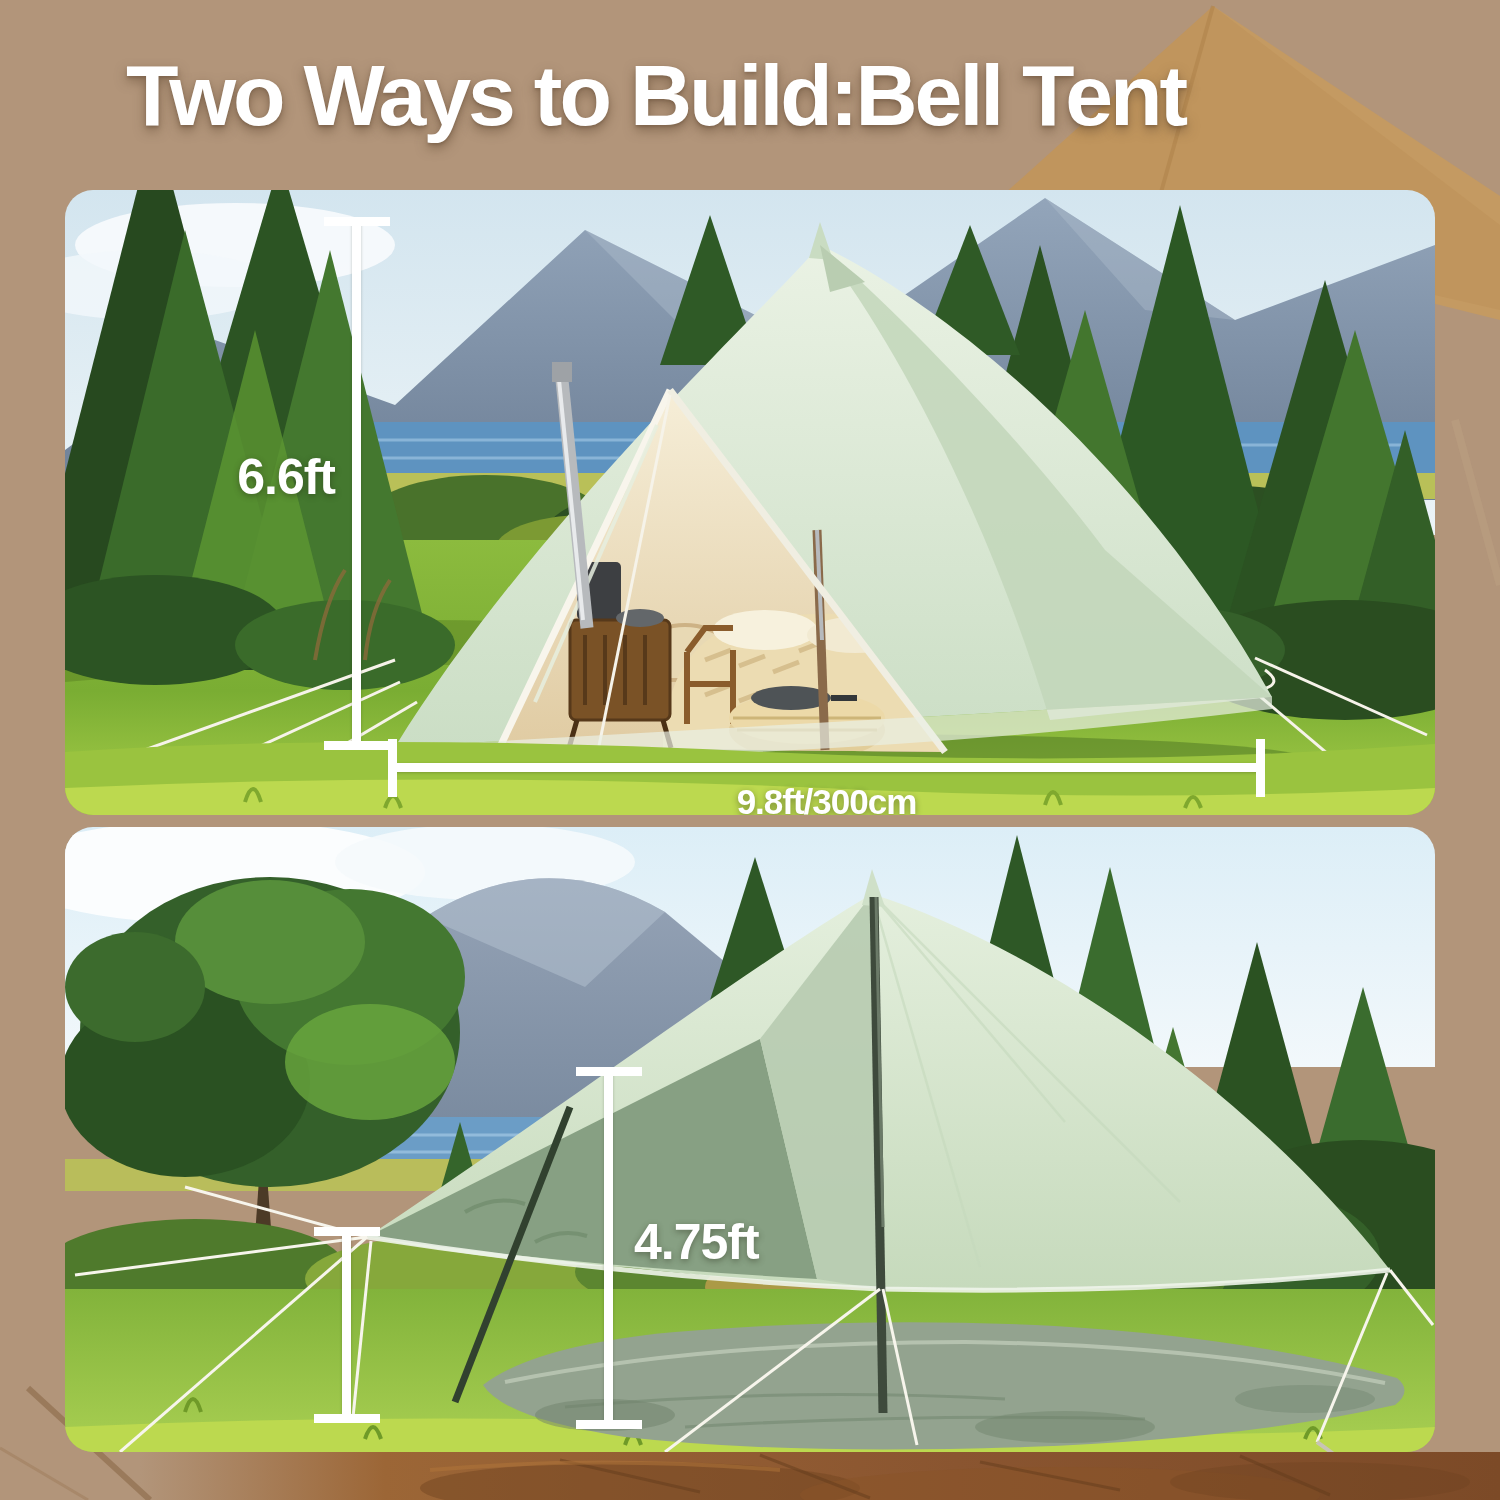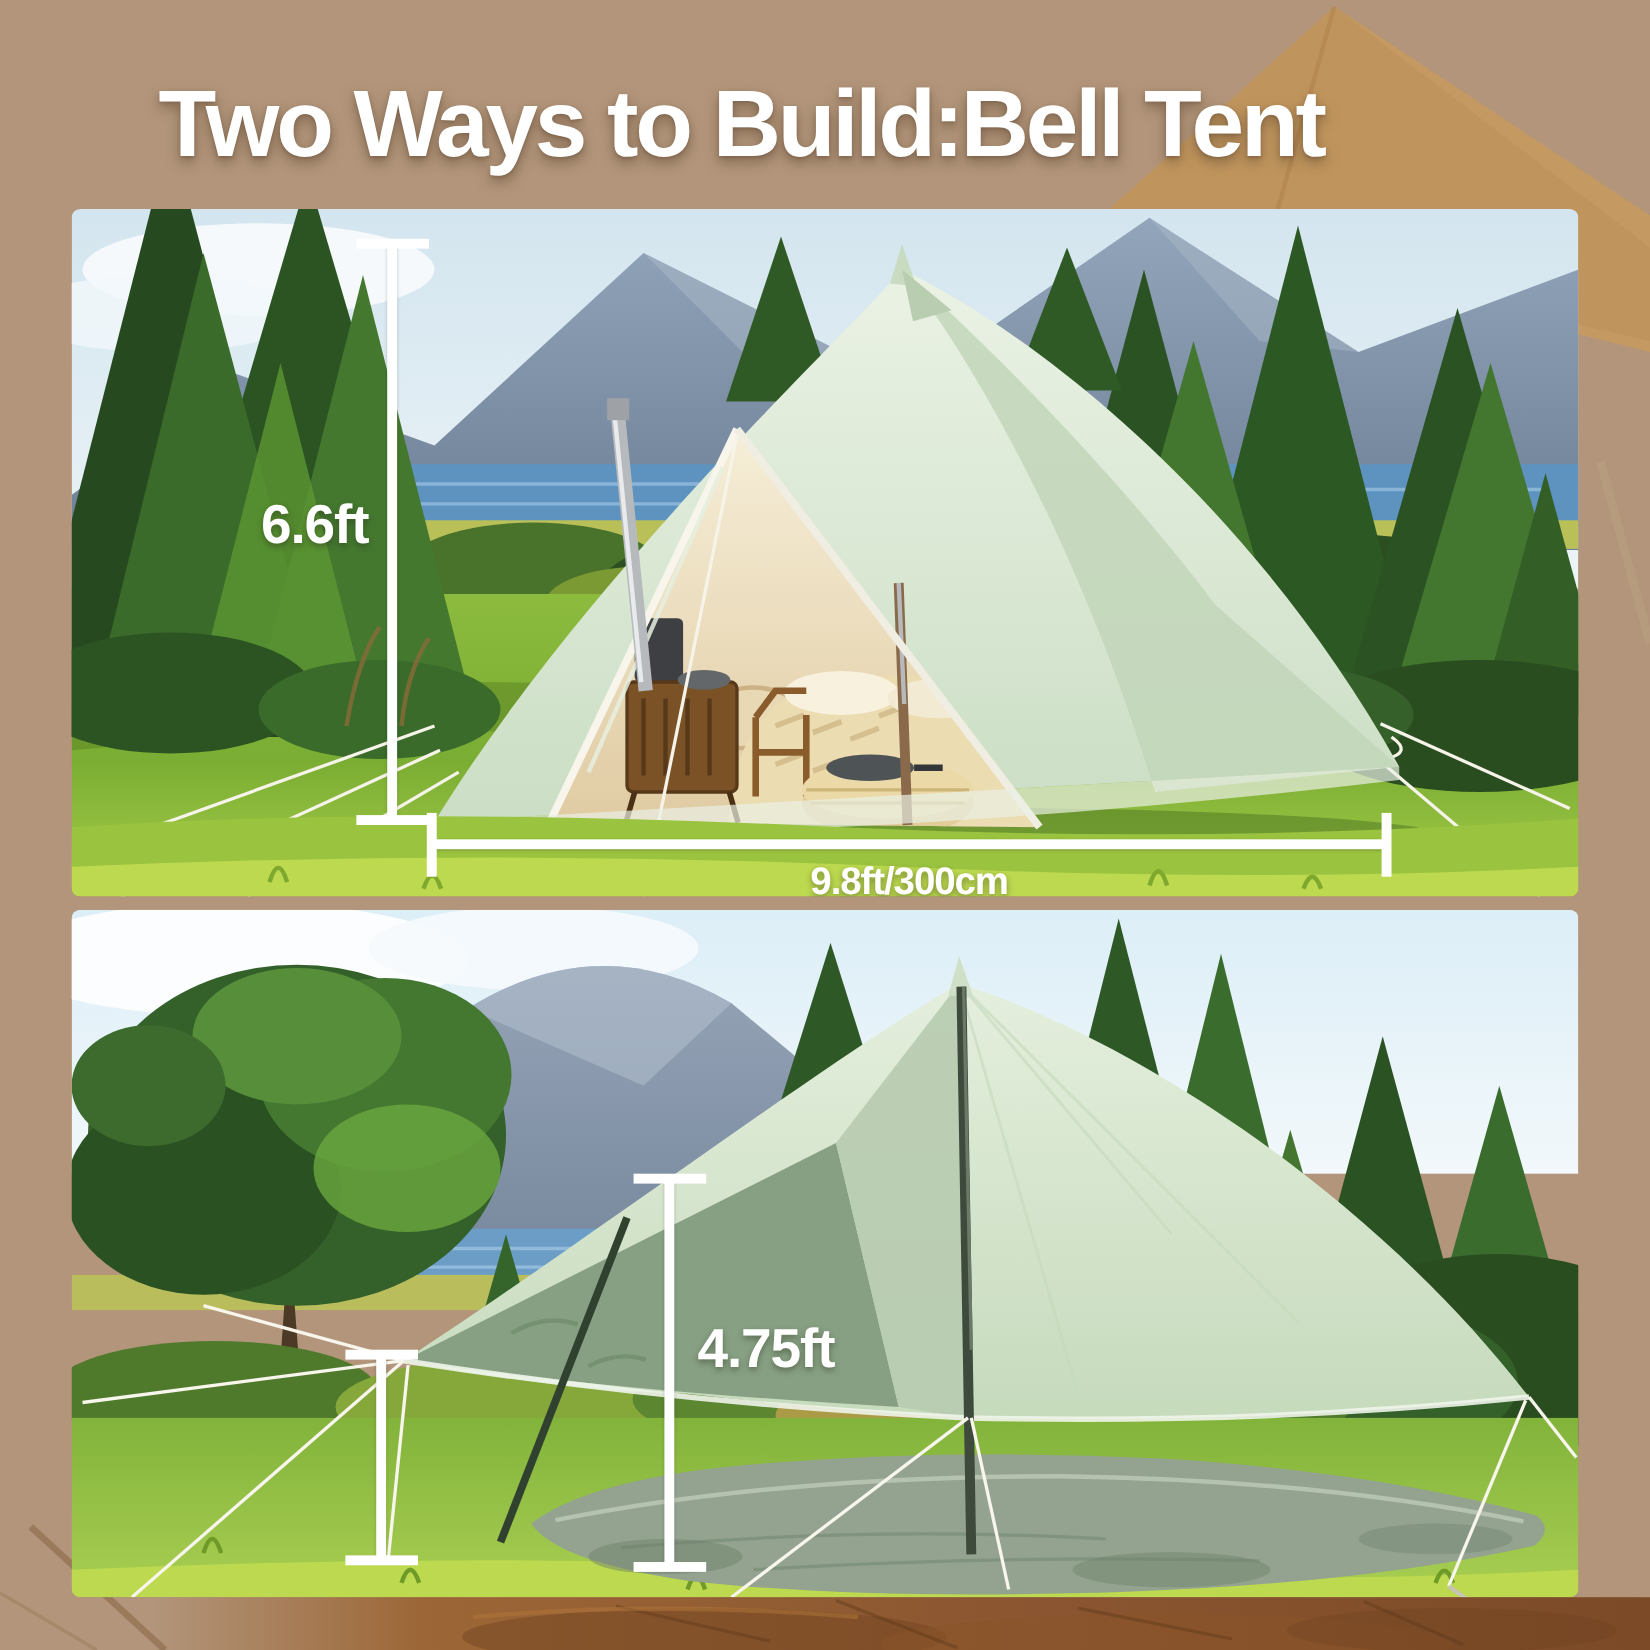--- a/index.html
+++ b/index.html
@@ -2,28 +2,28 @@
 <html><head>
 <meta charset="utf-8">
 <style>
   html,body{margin:0;padding:0;background:#b2957a;}
   .page{
     position:relative;width:1500px;height:1500px;overflow:hidden;
     background:#b2957a;font-family:"Liberation Sans",sans-serif;
   }
   .bg-decor{position:absolute;left:0;top:0;width:1500px;height:1500px;}
   .page-title{
-    position:absolute;left:126px;top:50px;margin:18px;width:1340px;
+    position:absolute;left:126px;top:50px;margin:0;width:1340px;
     font-size:86px;line-height:1.05;font-weight:bold;letter-spacing:-3px;
     color:#ffffff;white-space:nowrap;
     text-shadow:0 5px 12px rgba(92,70,48,.55), 0 2px 3px rgba(92,70,48,.35);
   }
   figure.photo{
     position:absolute;margin:0;width:1370px;height:625px;
-    border-radius:8px;overflow:hidden;
+    border-radius:28px;overflow:hidden;
   }
   .photo-top{left:65px;top:190px;}
   .photo-bottom{left:65px;top:827px;}
   .scene{position:absolute;left:0;top:0;width:100%;height:100%;display:block;}
   
   .mline{position:absolute;background:#ffffff;box-shadow:0 1px 3px rgba(30,40,20,.25);}
   .mline.v{width:9px;}
   .mline.h{height:9px;}
   .mline .cap{position:absolute;background:#ffffff;}
   .mline.v .cap{left:50%;transform:translateX(-50%);width:66px;height:9px;}
@@ -332,21 +332,21 @@
             <path d="M818 462 L852 618"></path>
         </g>
         <path d="M1252 615 l14 10 q8 6 -4 10" stroke="#c8c4b4" stroke-width="4" fill="none"></path>
       </g>
     </svg>
 
     <div class="mline v" style="left:539px;top:245px;height:352px;">
         <i class="cap a"></i>
         <i class="cap b"></i>
       </div>
-    <div class="mlabel align-l" style="left:569px;top:372px;width:260px;">
+    <div class="mlabel align-l" style="left:569px;top:388px;width:260px;">
       <span>4.75ft</span>
     </div>
     <div class="mline v" style="left:277px;top:405px;height:186px;">
         <i class="cap a"></i>
         <i class="cap b"></i>
       </div>
   </figure>
 
 </div>
 

